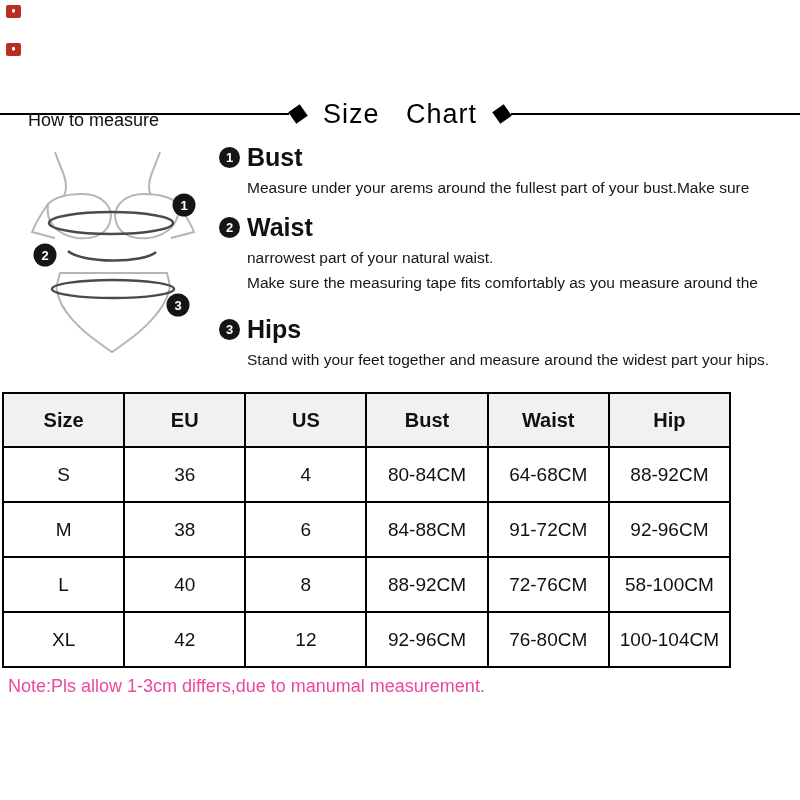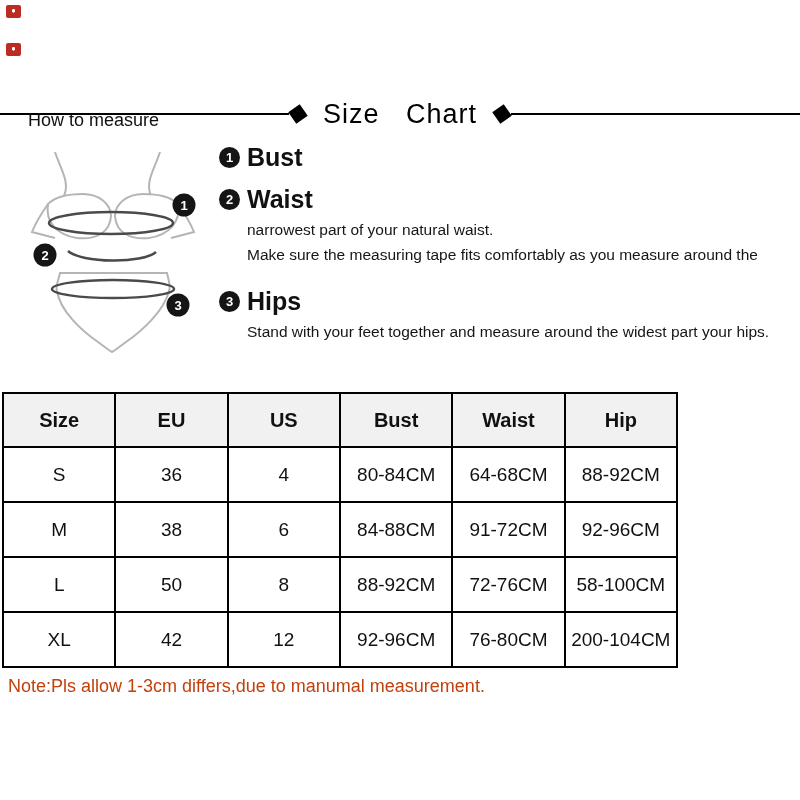--- a/index.html
+++ b/index.html
@@ -91,21 +91,21 @@
     margin-left: 28px;
     font-size: 15.5px;
     line-height: 25px;
     color: #161616;
   }
 
   
   .size-table {
     position: absolute;
     left: 2px; top: 392px;
-    width: 676px;
+    width: 729px;
     border-collapse: collapse;
     table-layout: fixed;
   }
   .size-table th, .size-table td {
     border: 2px solid #000;
     text-align: center;
     vertical-align: middle;
     padding: 0;
   }
   .size-table th {
@@ -117,21 +117,21 @@
   .size-table td {
     height: 53px;
     font-size: 19px;
     font-weight: normal;
   }
 
   .note {
     position: absolute;
     left: 8px; top: 676px;
     font-size: 18px;
-    color: #c2410c;
+    color: #ec4899;
   }
 </style>
 </head>
 <body>
 
 <div class="canvas">
 
   <div class="red-mark m1"></div>
   <div class="red-mark m2"></div>
 
@@ -179,20 +179,21 @@
   </svg>
 
   <div class="instructions">
 
     <div class="instr-item">
       <div class="instr-head">
         <span class="badge">1</span>
         <span>Bust</span>
       </div>
       <div class="instr-desc">
+        <div>Measure under your arems around the fullest part of your bust.Make sure</div>
       </div>
     </div>
 
     <div class="instr-item">
       <div class="instr-head">
         <span class="badge">2</span>
         <span>Waist</span>
       </div>
       <div class="instr-desc">
         <div>narrowest part of your natural waist.</div>
@@ -235,32 +236,32 @@
       <tr>
         <td>M</td>
         <td>38</td>
         <td>6</td>
         <td>84-88CM</td>
         <td>91-72CM</td>
         <td>92-96CM</td>
       </tr>
       <tr>
         <td>L</td>
-        <td>50</td>
+        <td>40</td>
         <td>8</td>
         <td>88-92CM</td>
         <td>72-76CM</td>
         <td>58-100CM</td>
       </tr>
       <tr>
         <td>XL</td>
         <td>42</td>
         <td>12</td>
         <td>92-96CM</td>
         <td>76-80CM</td>
-        <td>200-104CM</td>
+        <td>100-104CM</td>
       </tr>
     </tbody>
   </table>
 
   <div class="note">Note:Pls allow 1-3cm differs,due to manumal measurement.</div>
 
 </div>
 
 </body></html>

